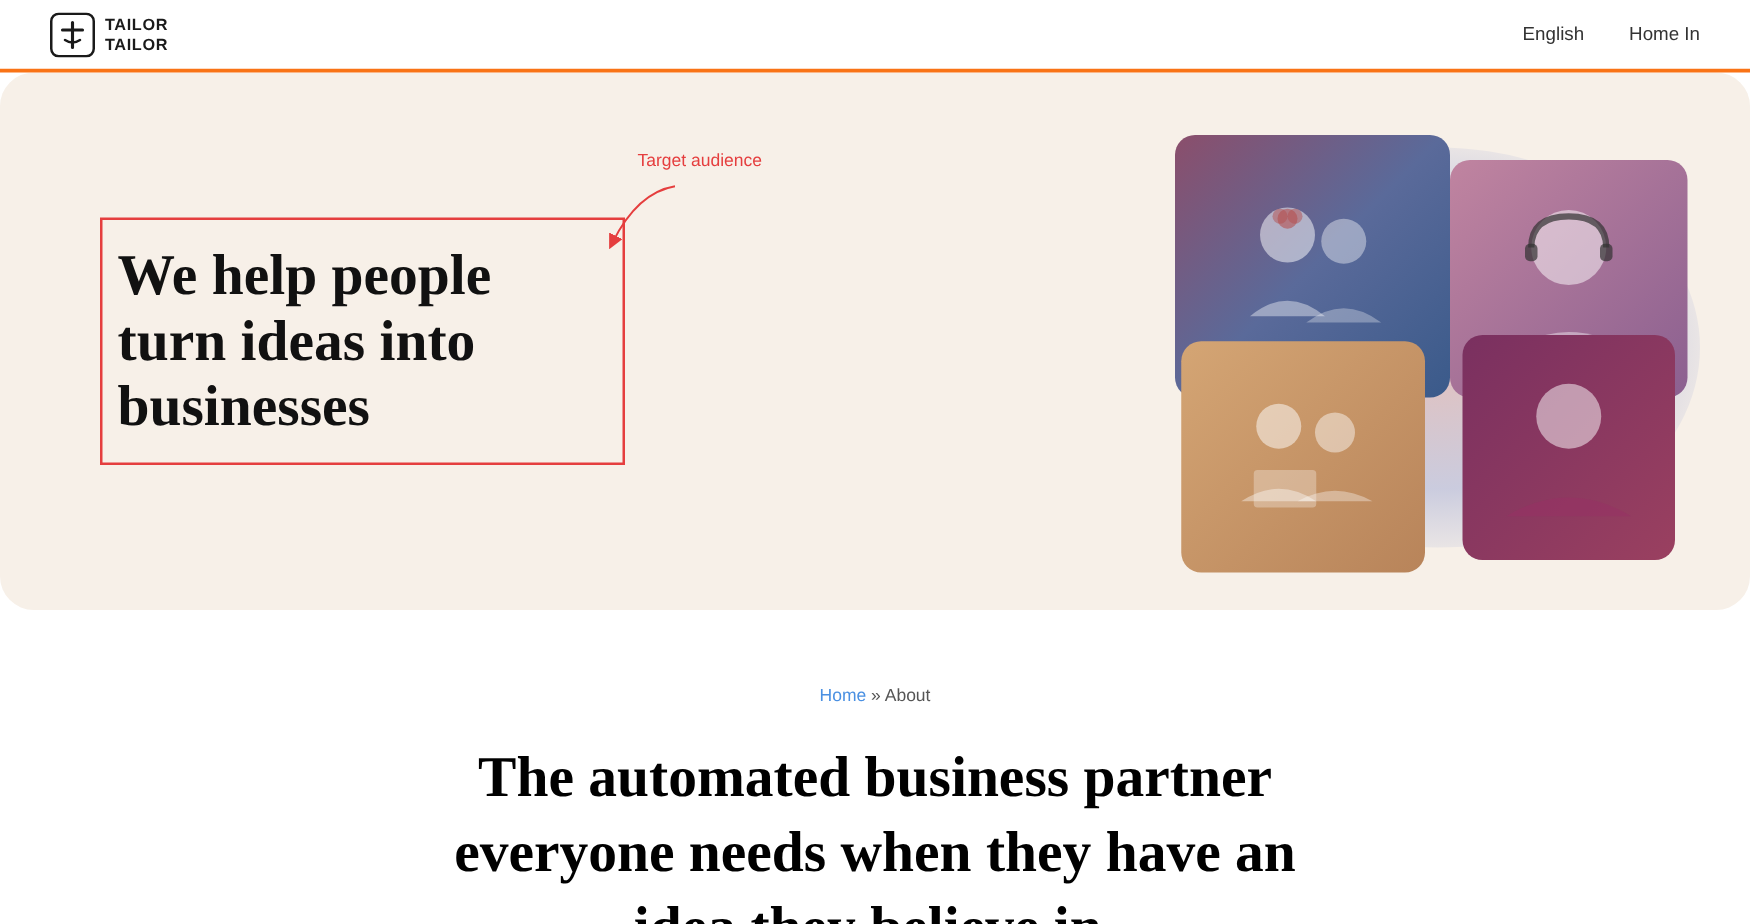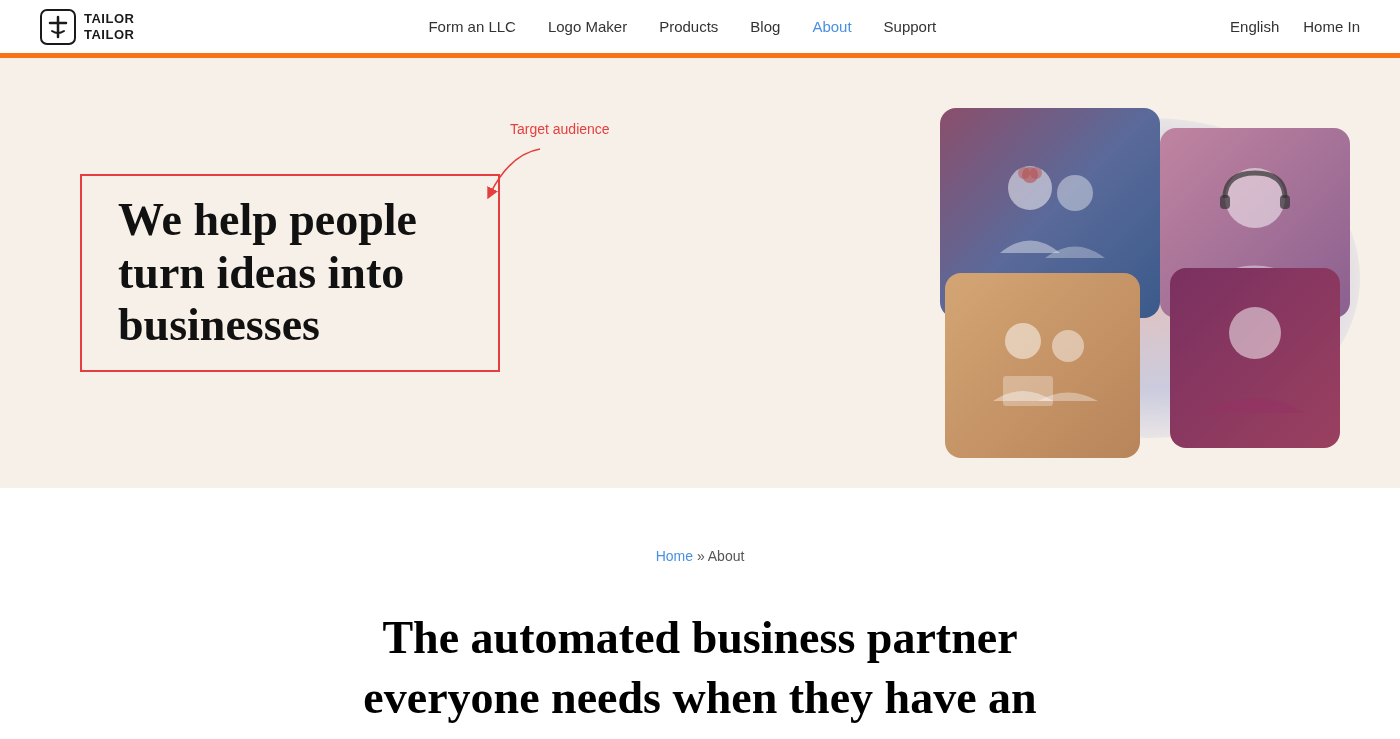--- a/index.html
+++ b/index.html
@@ -2,49 +2,50 @@
 <html><head>
   <meta charset="utf-8">
   <style>
     * { margin: 0; padding: 0; box-sizing: border-box; }
     body { font-family: -apple-system, BlinkMacSystemFont, 'Segoe UI', sans-serif; background: #fff; width: 1400px; }
 
     
     nav {
       display: flex; align-items: center; justify-content: space-between;
       padding: 0 40px; height: 58px; background: #fff;
-      border-bottom: 5px solid #f97316;
+      border-bottom: 3px solid #f97316;
       position: relative; z-index: 10;
     }
     .nav-logo { display: flex; align-items: center; gap: 8px; text-decoration: none; }
     .nav-logo-icon { width: 36px; height: 36px; }
     .nav-logo-text { font-size: 13px; font-weight: 700; color: #1a1a1a; letter-spacing: 0.5px; line-height: 1.2; }
     .nav-links { display: flex; align-items: center; gap: 32px; list-style: none; }
     .nav-links a { text-decoration: none; color: #333; font-size: 15px; }
     .nav-links a.active { color: #4a90e2; }
-    .nav-right { display: flex; align-items: center; gap: 24px; }
+    .nav-right { display: flex; align-items: center; gap: 36px; }
     .nav-right a { text-decoration: none; color: #333; font-size: 15px; }
 
     
     .hero {
       background: #f7f0e8;
       min-height: 430px;
       position: relative;
       overflow: hidden;
       display: flex;
       align-items: center;
       padding: 40px 80px;
+      border-radius: 27px;
     }
     .hero-left {
       flex: 0 0 auto;
       z-index: 2;
     }
     .hero-headline {
       border: 2px solid #e53e3e;
-      padding: 18px 36px;
+      padding: 18px 12px;
       max-width: 420px;
       font-size: 46px;
       font-weight: 800;
       color: #111;
       line-height: 1.15;
       font-family: Georgia, 'Times New Roman', serif;
     }
     .hero-right {
       position: absolute;
       right: 60px;
@@ -113,21 +114,21 @@
     }
 
     
     .section2 {
       background: #fff;
       padding: 60px 80px 50px;
       text-align: center;
     }
     .breadcrumb {
       font-size: 14px;
-      margin-bottom: 44px;
+      margin-bottom: 28px;
       color: #555;
     }
     .breadcrumb a { color: #4a90e2; text-decoration: none; }
     .breadcrumb span { color: #555; }
     .section2-headline {
       font-size: 46px;
       font-weight: 700;
       color: #000000;
       line-height: 1.3;
       max-width: 700px;
@@ -155,28 +156,20 @@
       <rect x="1" y="1" width="34" height="34" rx="6" stroke="#1a1a1a" stroke-width="2" fill="none"></rect>
       <path d="M18 8 L18 28 M10 14 L26 14" stroke="#1a1a1a" stroke-width="2.5" stroke-linecap="round"></path>
       <path d="M12 22 Q18 26 24 22" stroke="#1a1a1a" stroke-width="2" stroke-linecap="round" fill="none"></path>
     </svg>
     <div class="nav-logo-text">
       <span>TAILOR</span><br>
       <span>TAILOR</span>
     </div>
   </a>
 
-  <ul class="nav-links">
-    <li><a href="#">Form an LLC</a></li>
-    <li><a href="#">Logo Maker</a></li>
-    <li><a href="#">Products</a></li>
-    <li><a href="#">Blog</a></li>
-    <li><a href="#" class="active">About</a></li>
-    <li><a href="#">Support</a></li>
-  </ul>
 
   <div class="nav-right">
     <a href="#">English</a>
     <a href="#">Home In</a>
   </div>
 </nav>
 
 <section class="hero">
 
   <div class="annotation-target">

